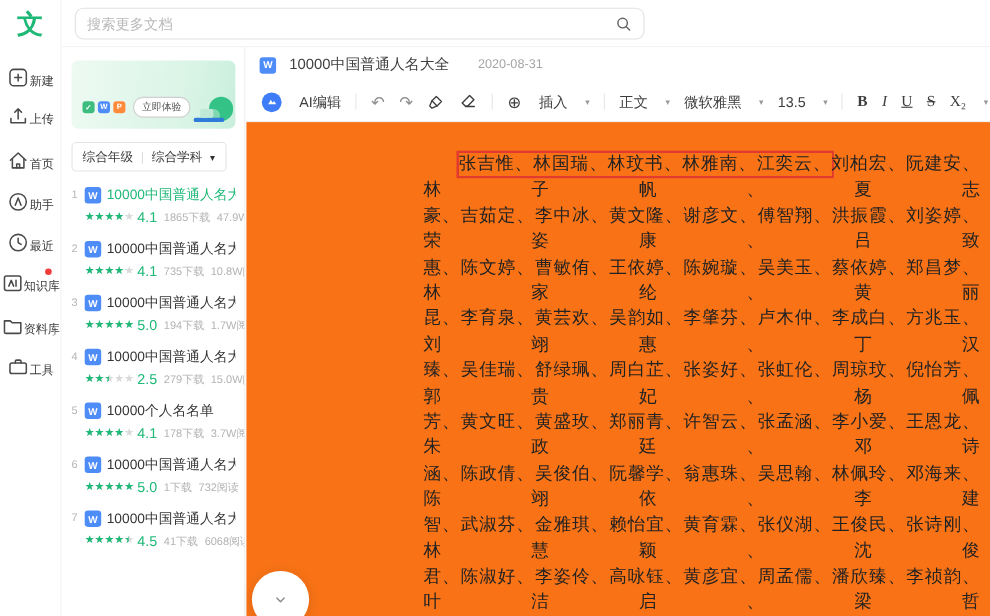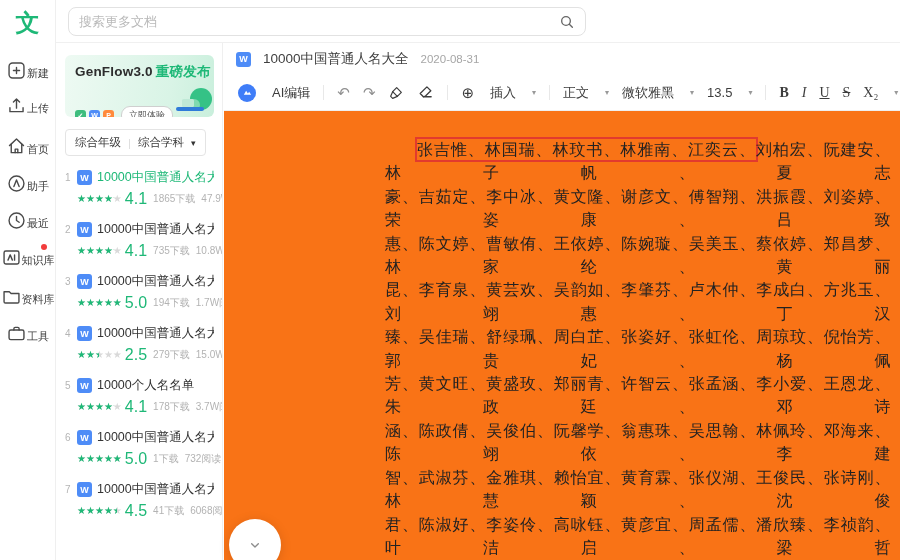--- a/index.html
+++ b/index.html
@@ -50,28 +50,28 @@
   .hot-item { margin-top:13px; cursor:pointer; }
   .hi-row1 { display:flex; align-items:center; }
   .hi-rank { width:12px; font-size:10px; color:#b5b5b5; flex:none; }
   .wbadge { width:15px; height:15px; border-radius:3px; background:#4e8cf7; color:#fff;
     font-size:9px; font-weight:bold; display:flex; align-items:center; justify-content:center; flex:none; margin-right:5px;}
   .hi-title { font-size:12.5px; color:#343434; white-space:nowrap; overflow:hidden; width:118px; }
   .hot-item.active .hi-title { color:#1eb877; }
   .hi-row2 { display:flex; align-items:center; margin-top:4px; margin-left:12px; }
   .stars { position:relative; font-size:10px; line-height:10px; color:#d9d9d9; letter-spacing:0; flex:none;}
   .stars .fill { position:absolute; left:0; top:0; color:#1eb877; overflow:hidden; white-space:nowrap; }
-  .hi-rating { font-size:16px; color:#1eb877; margin-left:3px; }
+  .hi-rating { font-size:13px; color:#1eb877; margin-left:3px; }
   .hi-meta { font-size:10px; color:#b3b3b3; margin-left:6px; white-space:nowrap; }
 
   
   .dochead { position:absolute; left:224px; top:43px; width:676px; height:32px;
     display:flex; align-items:center; padding-left:12px; background:#fff; }
   .doc-title { font-size:13.5px; color:#3f3f3f; margin-left:7px; }
-  .doc-date { font-size:11.5px; color:#a6a6a6; margin-left:12px; }
+  .doc-date { font-size:11.5px; color:#a6a6a6; margin-left:26px; }
   .toolbar { position:absolute; left:224px; top:75px; width:676px; height:36px;
     display:flex; align-items:center; padding-left:14px; gap:13px;
     border-bottom:1px solid #efefef; background:#fff; }
   .tbtn { display:flex; align-items:center; gap:16px; font-size:13px; color:#3d3d3d; cursor:pointer; white-space:nowrap;}
   .tsep { width:1px; height:15px; background:#e8e8e8; flex:none; }
   .aiball { width:18px; height:18px; border-radius:50%; background:#3f7df8; display:flex;
     align-items:center; justify-content:center; }
   .tglyph { font-size:15px; color:#8f8f8f; }
   .caret { font-size:8px; color:#999; }
   .fmt { font-family:"Liberation Serif",serif; font-size:14px; color:#3d3d3d; }
@@ -164,23 +164,20 @@
     <input placeholder="搜索更多文档" style="">
     <svg width="16" height="16" viewBox="0 0 24 24" fill="none" stroke="#666" stroke-width="2" stroke-linecap="round">
         <circle cx="10.5" cy="10.5" r="6.5"></circle>
         <path d="M15.5 15.5L20 20"></path>
       </svg>
   </div>
 </div>
 
 <div class="panel">
   <div class="banner">
-    <div class="banner-title">
-      <span>GenFlow3.0</span><span class="accent">重磅发布</span>
-    </div>
     <div class="banner-row">
       <span class="mini" style="background:#3dbd7d">✓</span>
       <span class="mini" style="background:#4e8cf7">W</span>
       <span class="mini" style="background:#ff8a3c">P</span>
       <span class="cta">立即体验</span>
     </div>
     <svg class="blob" width="44" height="30" viewBox="0 0 44 30">
       <circle cx="33" cy="14" r="11" fill="#35c286"></circle>
         <circle cx="26" cy="20" r="6" fill="#7fd9b0"></circle>
       <rect x="8" y="22" width="28" height="4" rx="2" fill="#2f7bd9"></rect>

